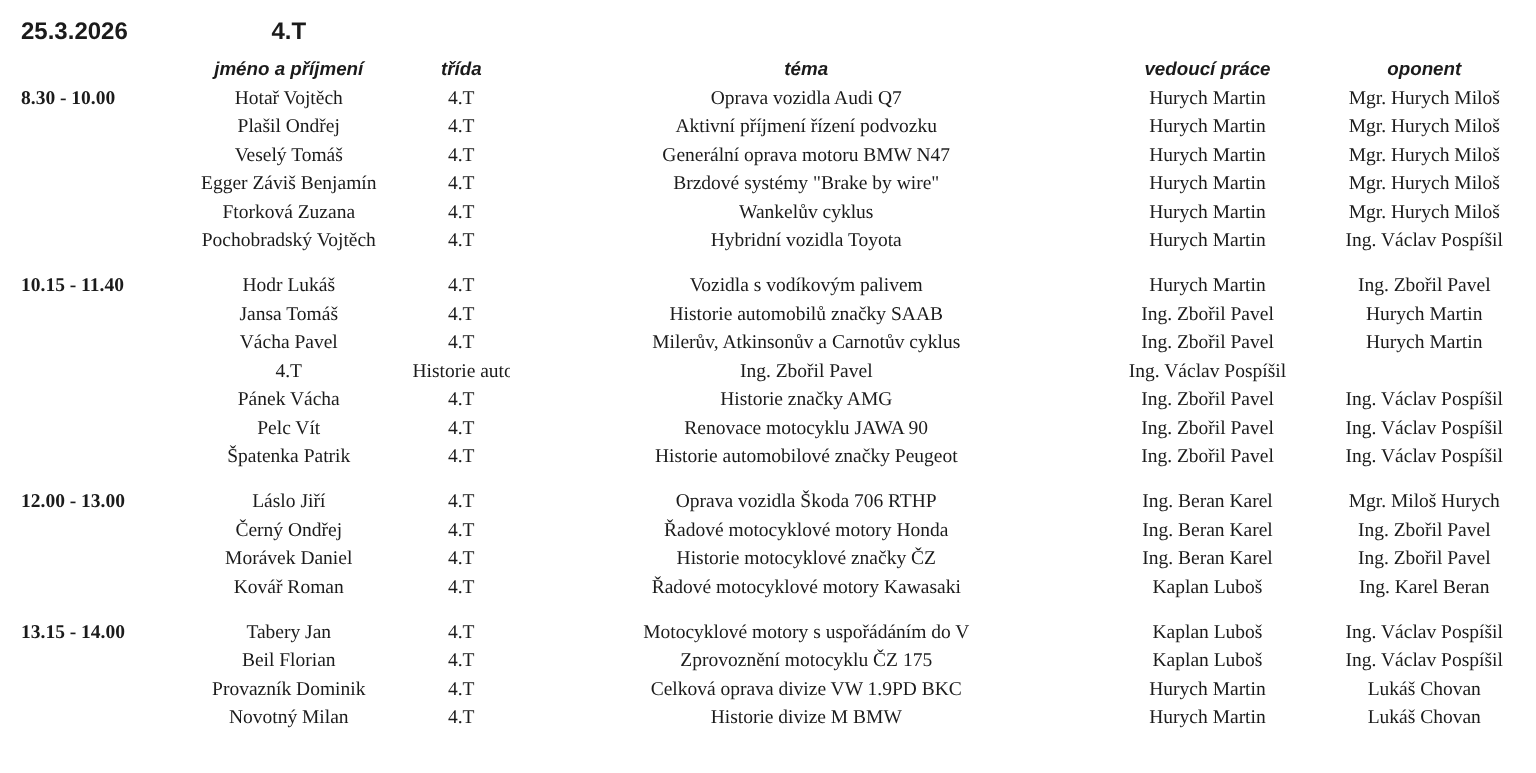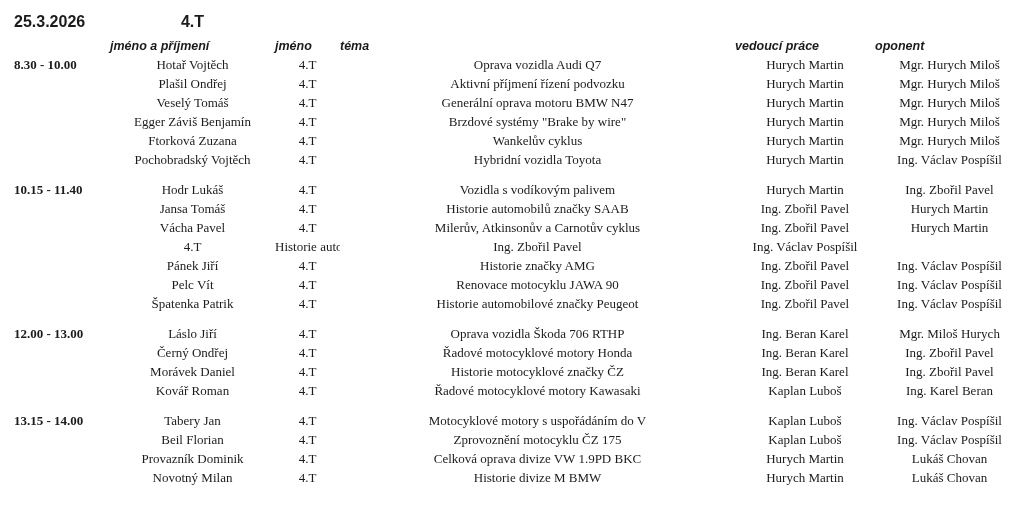--- a/index.html
+++ b/index.html
@@ -37,21 +37,21 @@
     font-weight: bold;
     text-align: center;
   }
   .head-row {
     height: 19px;
   }
   .head-cell {
     font-size: 12.5px;
     font-weight: bold;
     font-style: italic;
-    text-align: left;
+    text-align: center;
     white-space: nowrap;
   }
   .row {
     height: 19px;
     font-family: Liberation Serif, serif;
   }
   .row.block-start {
     margin-top: 11px;
   }
   .cell {
@@ -76,21 +76,21 @@
     <div class="title-class">4.T</div>
     <div></div>
     <div></div>
     <div></div>
     <div></div>
   </div>
 
   <div class="grid-row head-row">
     <div class="head-cell"></div>
     <div class="head-cell">jméno a příjmení</div>
-    <div class="head-cell">jméno</div>
+    <div class="head-cell">třída</div>
     <div class="head-cell">téma</div>
     <div class="head-cell">vedoucí práce</div>
     <div class="head-cell">oponent</div>
   </div>
 
   <div>
       <div class="grid-row row">
     <div class="cell time">8.30 - 10.00</div>
     <div class="cell">Hotař Vojtěch</div>
     <div class="cell">4.T</div>
@@ -164,21 +164,21 @@
   </div>
       <div class="grid-row row">
     <div class="cell time"></div>
     <div class="cell">4.T</div>
     <div class="cell">Historie automobilové značky Mercedes Benz</div>
     <div class="cell">Ing. Zbořil Pavel</div>
     <div class="cell">Ing. Václav Pospíšil</div>
   </div>
       <div class="grid-row row">
     <div class="cell time"></div>
-    <div class="cell">Pánek Jiří</div>
+    <div class="cell">Pánek Vácha</div>
     <div class="cell">4.T</div>
     <div class="cell">Historie značky AMG</div>
     <div class="cell">Ing. Zbořil Pavel</div>
     <div class="cell">Ing. Václav Pospíšil</div>
   </div>
       <div class="grid-row row">
     <div class="cell time"></div>
     <div class="cell">Pelc Vít</div>
     <div class="cell">4.T</div>
     <div class="cell">Renovace motocyklu JAWA 90</div>

